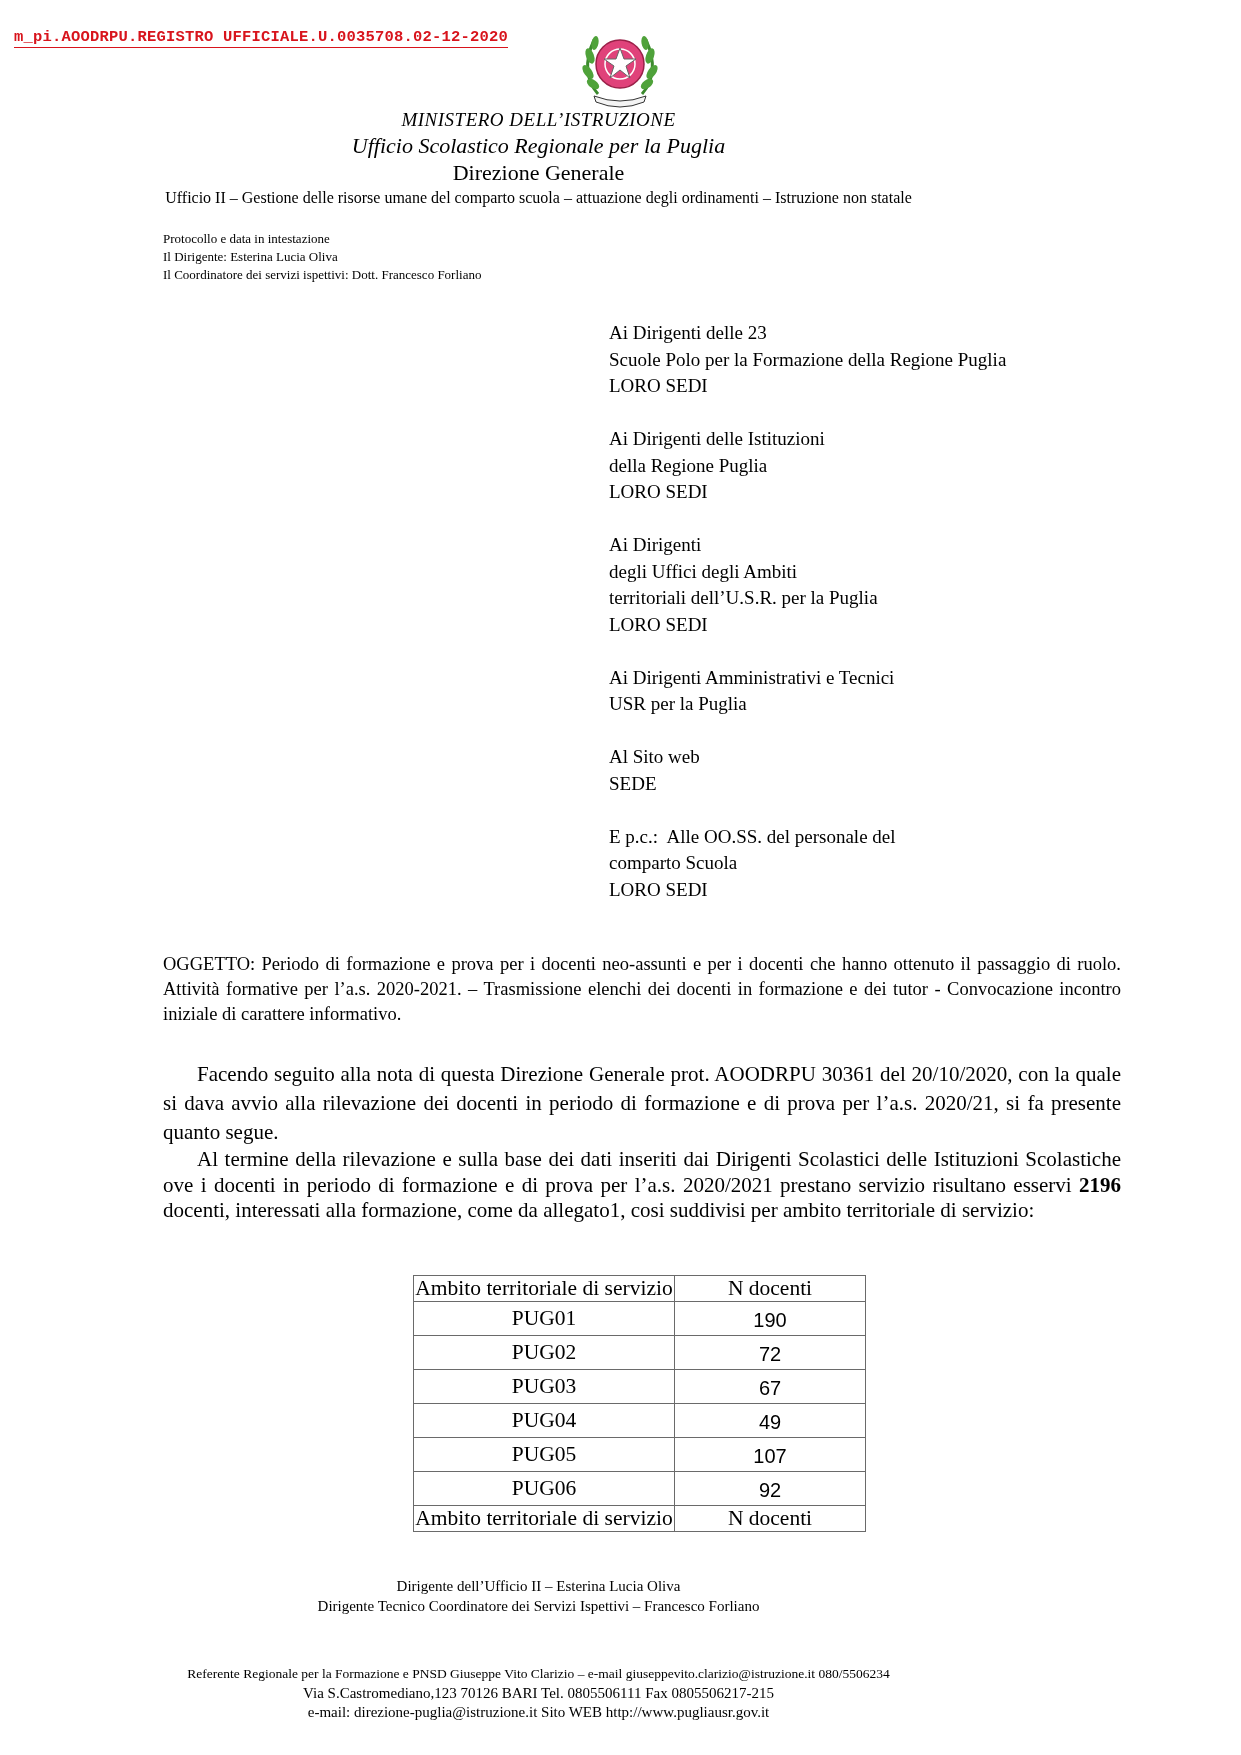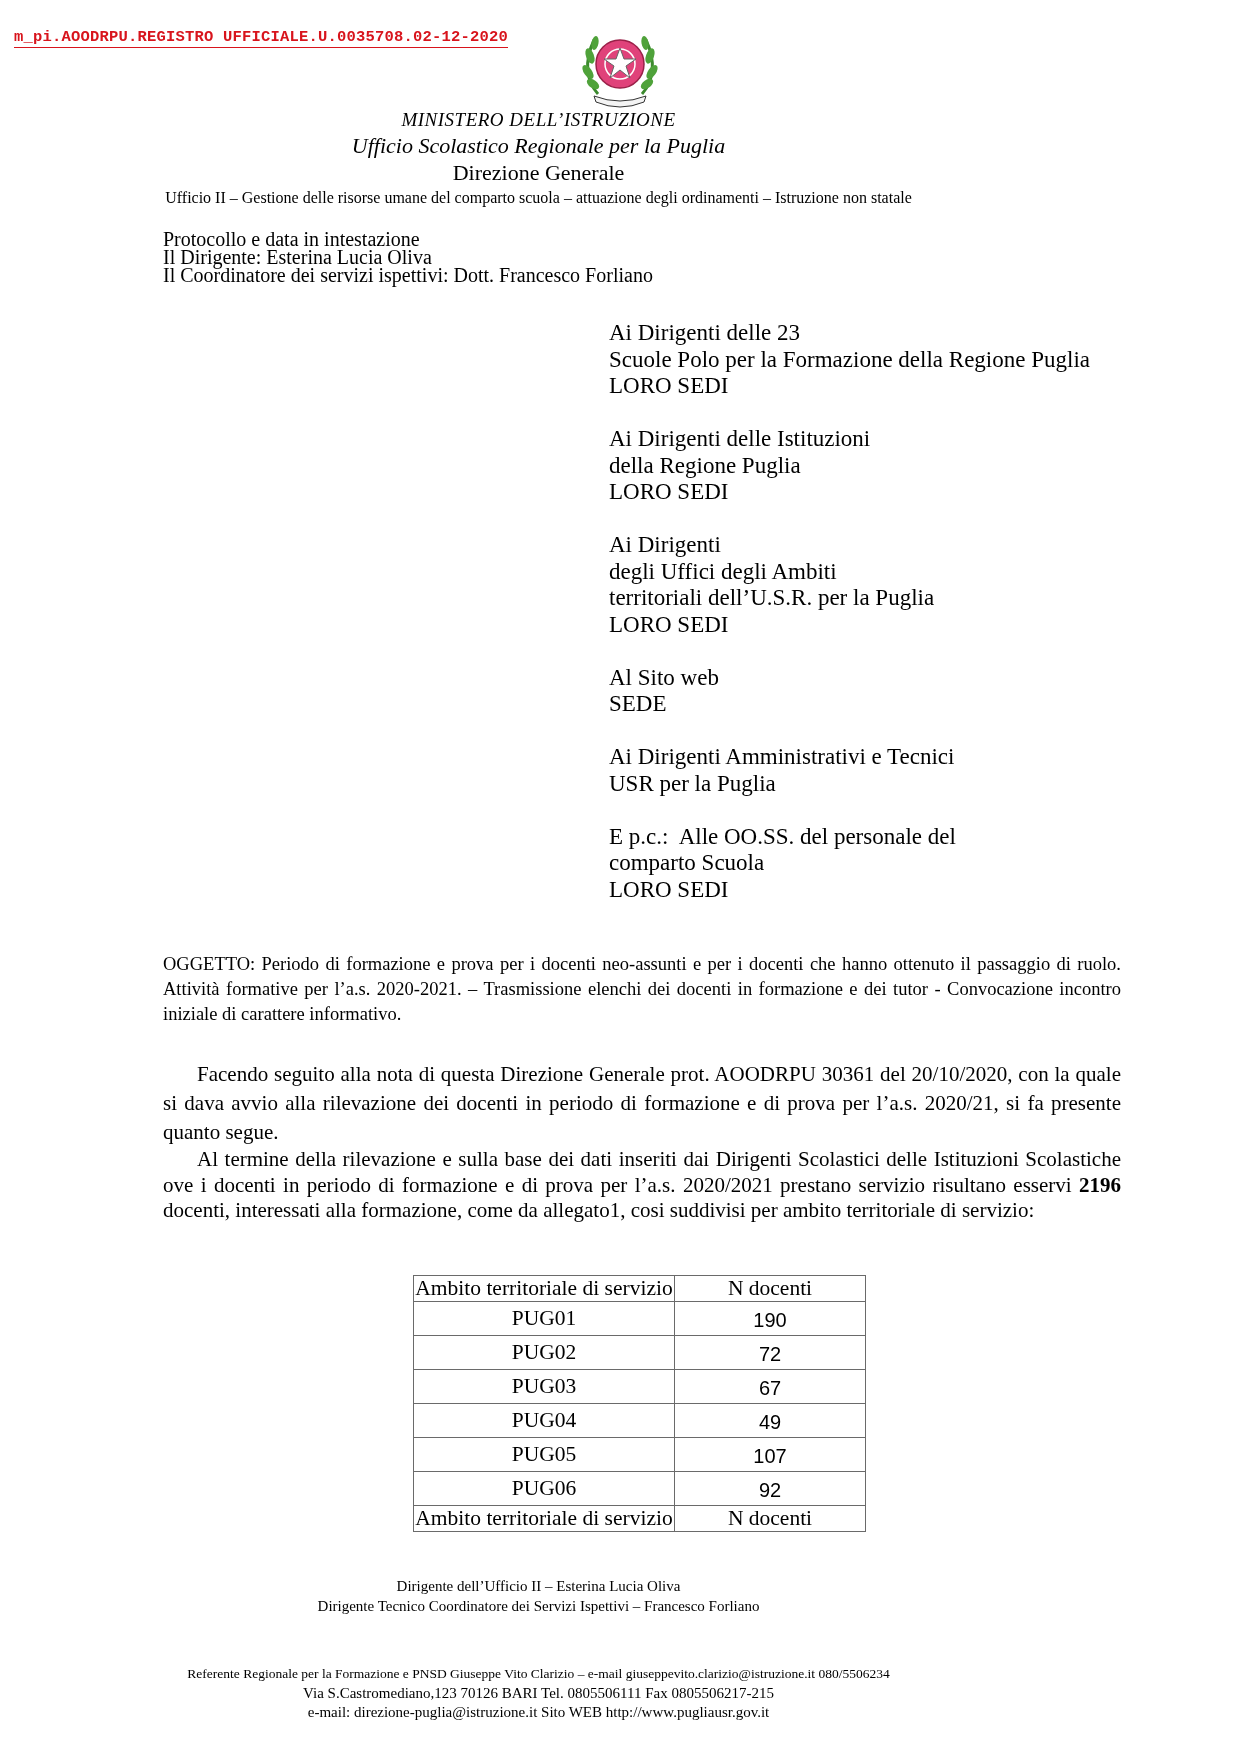--- a/index.html
+++ b/index.html
@@ -8,22 +8,22 @@
   .abs { position:absolute; }
   #protocol { left:14px; top:28px; font-family:"Liberation Mono", monospace; font-weight:bold;
               color:#d8141c; font-size:15.5px; letter-spacing:0.2px; border-bottom:1.5px solid #d8141c;
               padding-bottom:1px; line-height:18px; }
   #emblem { left:580px; top:26px; width:80px; height:84px; }
   .center { left:0; width:1077px; text-align:center; white-space:nowrap; }
   #ministry { top:109px; font-size:19px; font-style:italic; letter-spacing:0.5px; }
   #usr { top:133px; font-size:22px; font-style:italic; }
   #direzione { top:160px; font-size:22px; }
   #ufficio { top:189px; font-size:16px; }
-  #info { left:163px; top:230px; font-size:20px; line-height:18px; }
-  #recipients { left:609px; top:320px; font-size:23px; line-height:26.5px; }
+  #info { left:163px; top:230px; font-size:13px; line-height:18px; }
+  #recipients { left:609px; top:320px; font-size:19px; line-height:26.5px; }
   .rgroup { margin-bottom:26.5px; }
   #subject { left:163px; top:952px; width:958px; font-size:18.5px; line-height:25px; text-align:justify; }
   #body { left:163px; top:1060px; width:958px; font-size:21px; line-height:29px; text-align:justify; }
   #body p { margin:0; text-indent:34px; }
   #body p.p2 { line-height:25.5px; }
   #table { left:413px; top:1275px; border-collapse:collapse; font-size:21.5px;padding-left:28px; }
   #table td { border:1.5px solid #6a6a6a; text-align:center; padding:0; line-height:25px; }
   #table td.c1 { width:260px; }
   #table td.c2 { width:190px; }
   #table td.num { font-family:"Liberation Sans", sans-serif; font-size:20px; padding-top:4px; }
@@ -81,26 +81,26 @@
     <div>della Regione Puglia</div>
     <div>LORO SEDI</div>
   </div>
   <div class="rgroup">
     <div>Ai Dirigenti</div>
     <div>degli Uffici degli Ambiti</div>
     <div>territoriali dell’U.S.R. per la Puglia</div>
     <div>LORO SEDI</div>
   </div>
   <div class="rgroup">
+    <div>Ai Dirigenti Amministrativi e Tecnici</div>
+    <div>USR per la Puglia</div>
+  </div>
+  <div class="rgroup">
     <div>Al Sito web</div>
     <div>SEDE</div>
-  </div>
-  <div class="rgroup">
-    <div>Ai Dirigenti Amministrativi e Tecnici</div>
-    <div>USR per la Puglia</div>
   </div>
   <div class="rgroup">
     <div style="white-space:pre">E p.c.:  Alle OO.SS. del personale del</div>
     <div>comparto Scuola</div>
     <div>LORO SEDI</div>
   </div>
 </div>
 
 <div id="subject" class="abs">OGGETTO: Periodo di formazione e prova per i docenti neo-assunti e per i docenti che hanno ottenuto il passaggio di ruolo. Attività formative per l’a.s. 2020-2021. – Trasmissione elenchi dei docenti in formazione e dei tutor - Convocazione incontro iniziale di carattere informativo.</div>
 

